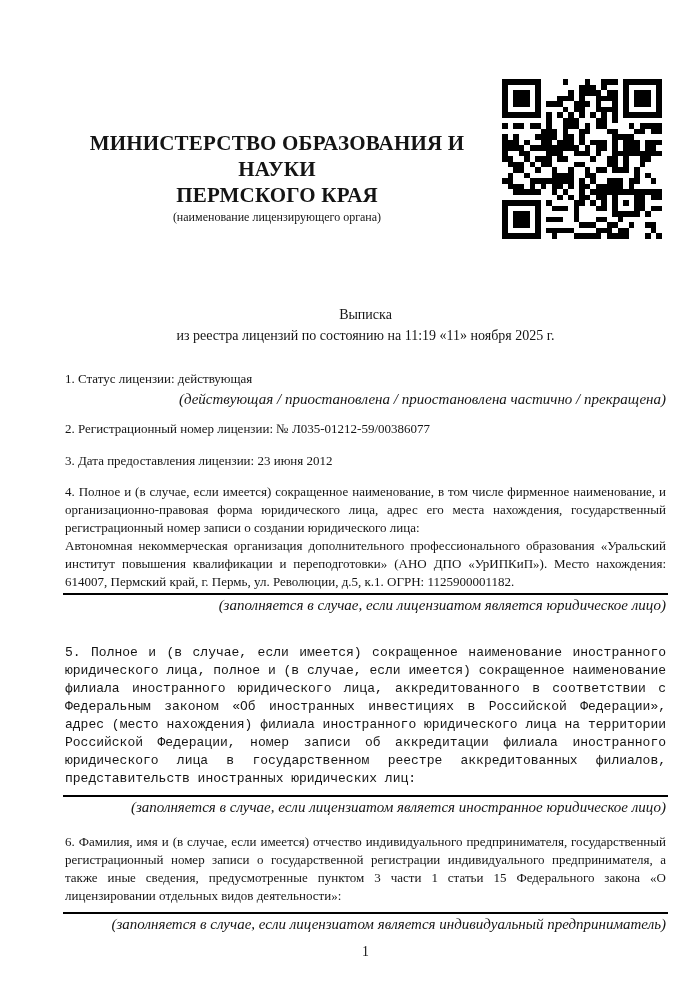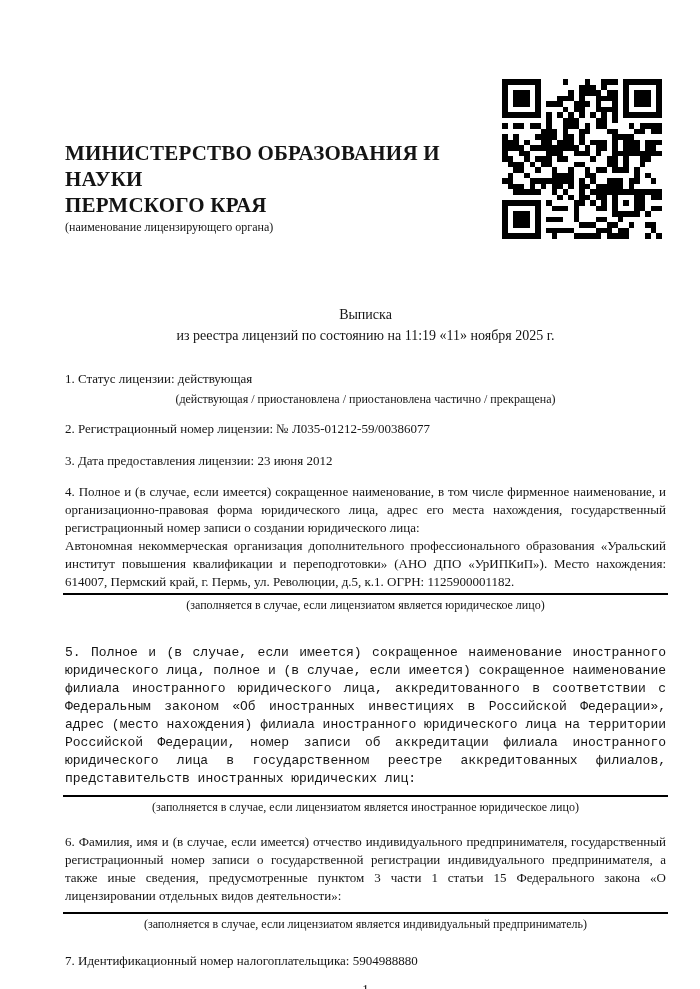--- a/index.html
+++ b/index.html
@@ -7,30 +7,31 @@
     position:relative;
     width:700px;height:989px;
     margin:0 auto;
     background:#ffffff;
     font-family:"Liberation Serif","DejaVu Serif",serif;
     color:#141414;
     overflow:hidden;
   }
   .qr{position:absolute;left:502px;top:79px;width:160px;height:160px;}
   .doc-header{
-    position:absolute;left:65px;top:140px;width:424px;
+    position:absolute;left:65px;top:130px;width:424px;
+    text-align:center;
   }
   .org-name{font-weight:bold;font-size:21px;line-height:26px;letter-spacing:.2px;}
   .org-caption{font-size:12px;line-height:14px;margin-top:2px;}
   .content{position:absolute;left:65px;top:304px;width:601px;}
   .doc-title{text-align:center;font-size:14px;line-height:21px;}
   .para{font-size:13px;line-height:18px;}
   .just{text-align:justify;}
   .item1{margin-top:24px;}
-  .cap{font-size:12px;line-height:14px;text-align:center;}
+  .cap{font-size:15px;line-height:14px;text-align:right;font-style:italic;}
   .cap-status{margin-top:4px;}
   .item2{margin-top:14px;}
   .item3{margin-top:14px;}
   .item4{margin-top:13px;}
   .item5{margin-top:32px;font-family:Liberation Mono, monospace;}
   .item6{margin-top:19px;}
   .item7{margin-top:21px;}
   .rule{border:0;border-top:2px solid #000;height:0;margin:0 -2px;}
   .rule-m0{margin-top:2px;}
   .rule-gap{margin-top:7px;}
@@ -513,18 +514,17 @@
       <div class="cap rule-cap">(заполняется в случае, если лицензиатом является иностранное юридическое лицо)</div>
     </div>
 
     <div>
       <div class="para just item6">6. Фамилия, имя и (в случае, если имеется) отчество индивидуального предпринимателя, государственный регистрационный номер записи о государственной регистрации индивидуального предпринимателя, а также иные сведения, предусмотренные пунктом 3 части 1 статьи 15 Федерального закона «О лицензировании отдельных видов деятельности»:</div>
       <div class="para just"></div>
       <div class="rule rule-gap"></div>
       <div class="cap rule-cap">(заполняется в случае, если лицензиатом является индивидуальный предприниматель)</div>
     </div>
 
-    <div class="para item7">7. Идентификационный номер налогоплательщика: 5904988880</div>
 
     <div class="page-num">1</div>
 
   </div>
 </div>
 
 </body></html>

